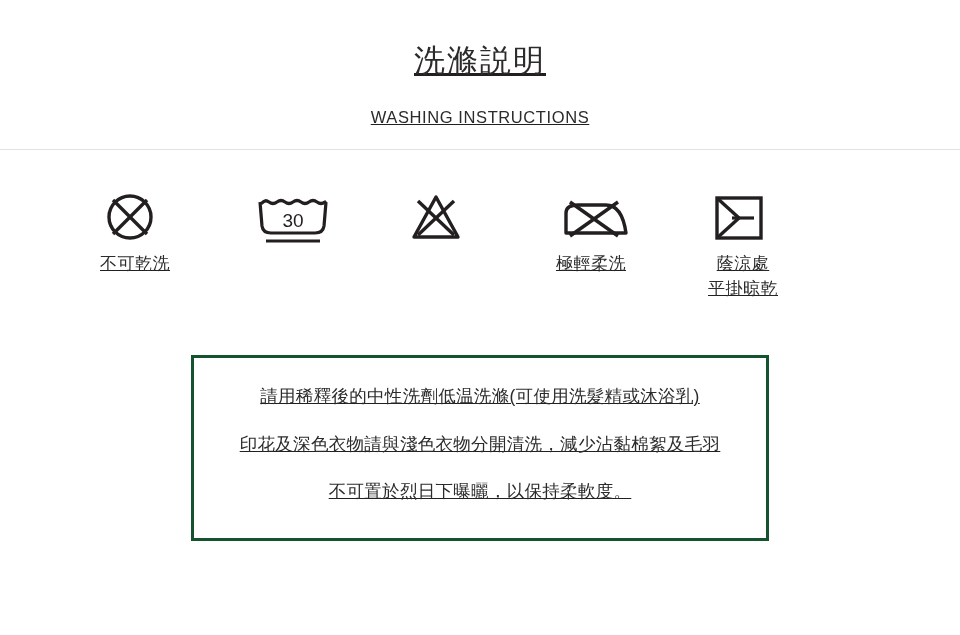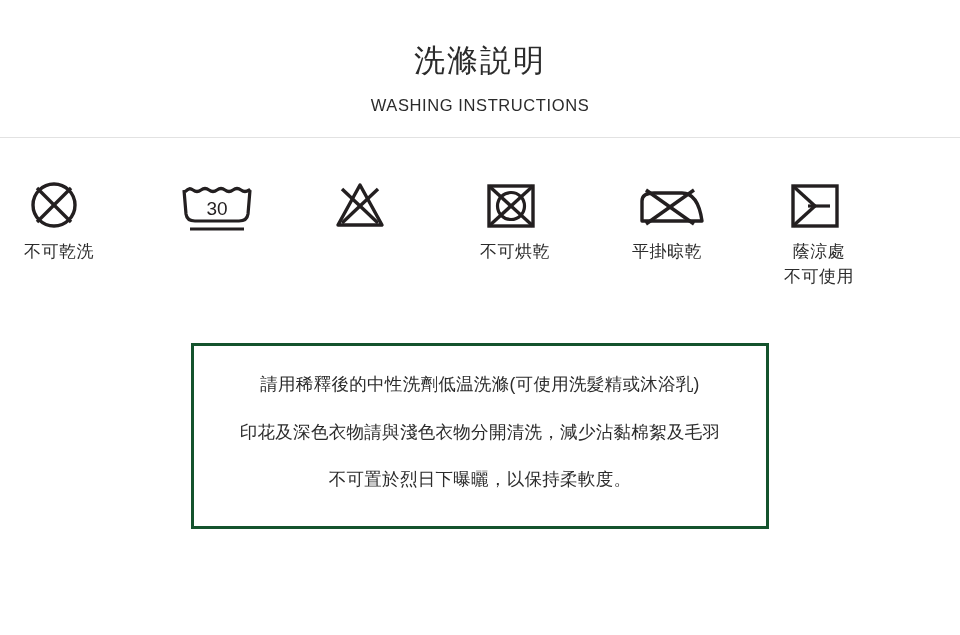--- a/index.html
+++ b/index.html
@@ -12,36 +12,37 @@
     background: #ffffff;
     font-family: "Liberation Sans", sans-serif;
     color: #231f20;
     overflow: hidden;
   }
   .page {
     position: relative;
     width: 960px;
     height: 629px;
     box-sizing: border-box;
+    text-decoration: underline;
   }
 
   
   .header {
     padding-top: 42px;
     text-align: center;
   }
   .title-cn {
     font-size: 31px;
     letter-spacing: 2px;
     color: #2b2b2b;
     font-weight: 400;
     line-height: 1.2;
   }
   .title-en {
-    margin-top: 17px;
+    margin-top: 29px;
     font-size: 16.5px;
     letter-spacing: 0.6px;
     color: #2b2b2b;
     font-weight: 400;
   }
   .divider {
     margin-top: 22px;
     width: 100%;
     height: 1px;
     background: #e2e2e2;
@@ -139,54 +140,43 @@
     <div class="symbol-cell">
       <div class="symbol-art">
         <svg width="64" height="56" viewBox="0 0 64 56">
           <path d="M32 8 L54 48 L10 48 Z" fill="none" stroke="#231f20" stroke-width="3.4" stroke-linejoin="round"></path>
           <line x1="14" y1="12" x2="50" y2="46" stroke="#231f20" stroke-width="3.4"></line>
           <line x1="50" y1="12" x2="14" y2="46" stroke="#231f20" stroke-width="3.4"></line>
         </svg>
       </div>
     </div>
 
-    <div class="symbol-cell">
-      <div class="symbol-art">
-        <svg width="62" height="56" viewBox="0 0 62 56">
-          <rect x="9" y="9" width="44" height="40" fill="none" stroke="#231f20" stroke-width="3.4"></rect>
-          <circle cx="31" cy="29" r="13.5" fill="none" stroke="#231f20" stroke-width="3.2"></circle>
-          <line x1="9" y1="9" x2="53" y2="49" stroke="#231f20" stroke-width="3.4"></line>
-          <line x1="53" y1="9" x2="9" y2="49" stroke="#231f20" stroke-width="3.4"></line>
-        </svg>
-      </div>
-      <div class="symbol-caption">不可烘乾</div>
-    </div>
 
     <div class="symbol-cell">
       <div class="symbol-art">
         <svg width="76" height="56" viewBox="0 0 76 56">
           <path d="M10 44 L10 24 Q10 16 22 16 L50 16 Q66 16 70 44 Z" fill="none" stroke="#231f20" stroke-width="3.4" stroke-linejoin="round"></path>
           <line x1="14" y1="13" x2="62" y2="47" stroke="#231f20" stroke-width="3.4"></line>
           <line x1="62" y1="13" x2="14" y2="47" stroke="#231f20" stroke-width="3.4"></line>
         </svg>
       </div>
-      <div class="symbol-caption">平掛晾乾</div>
+      <div class="symbol-caption">極輕柔洗</div>
     </div>
 
     <div class="symbol-cell">
       <div class="symbol-art">
         <svg width="62" height="56" viewBox="0 0 62 56">
           <rect x="9" y="9" width="44" height="40" fill="none" stroke="#231f20" stroke-width="3.4"></rect>
           <line x1="9" y1="9" x2="31" y2="29" stroke="#231f20" stroke-width="3.4"></line>
           <line x1="9" y1="49" x2="31" y2="29" stroke="#231f20" stroke-width="3.4"></line>
           <line x1="24" y1="29" x2="46" y2="29" stroke="#231f20" stroke-width="3.2"></line>
         </svg>
       </div>
       <div class="symbol-caption">蔭涼處
-不可使用</div>
+平掛晾乾</div>
     </div>
 
   </div>
 
   <div class="notes-wrap">
     <div class="notes">
       <p class="note-line">請用稀釋後的中性洗劑低温洗滌(可使用洗髮精或沐浴乳)</p>
       <p class="note-line">印花及深色衣物請與淺色衣物分開清洗，減少沾黏棉絮及毛羽</p>
       <p class="note-line">不可置於烈日下曝曬，以保持柔軟度。</p>
     </div>

